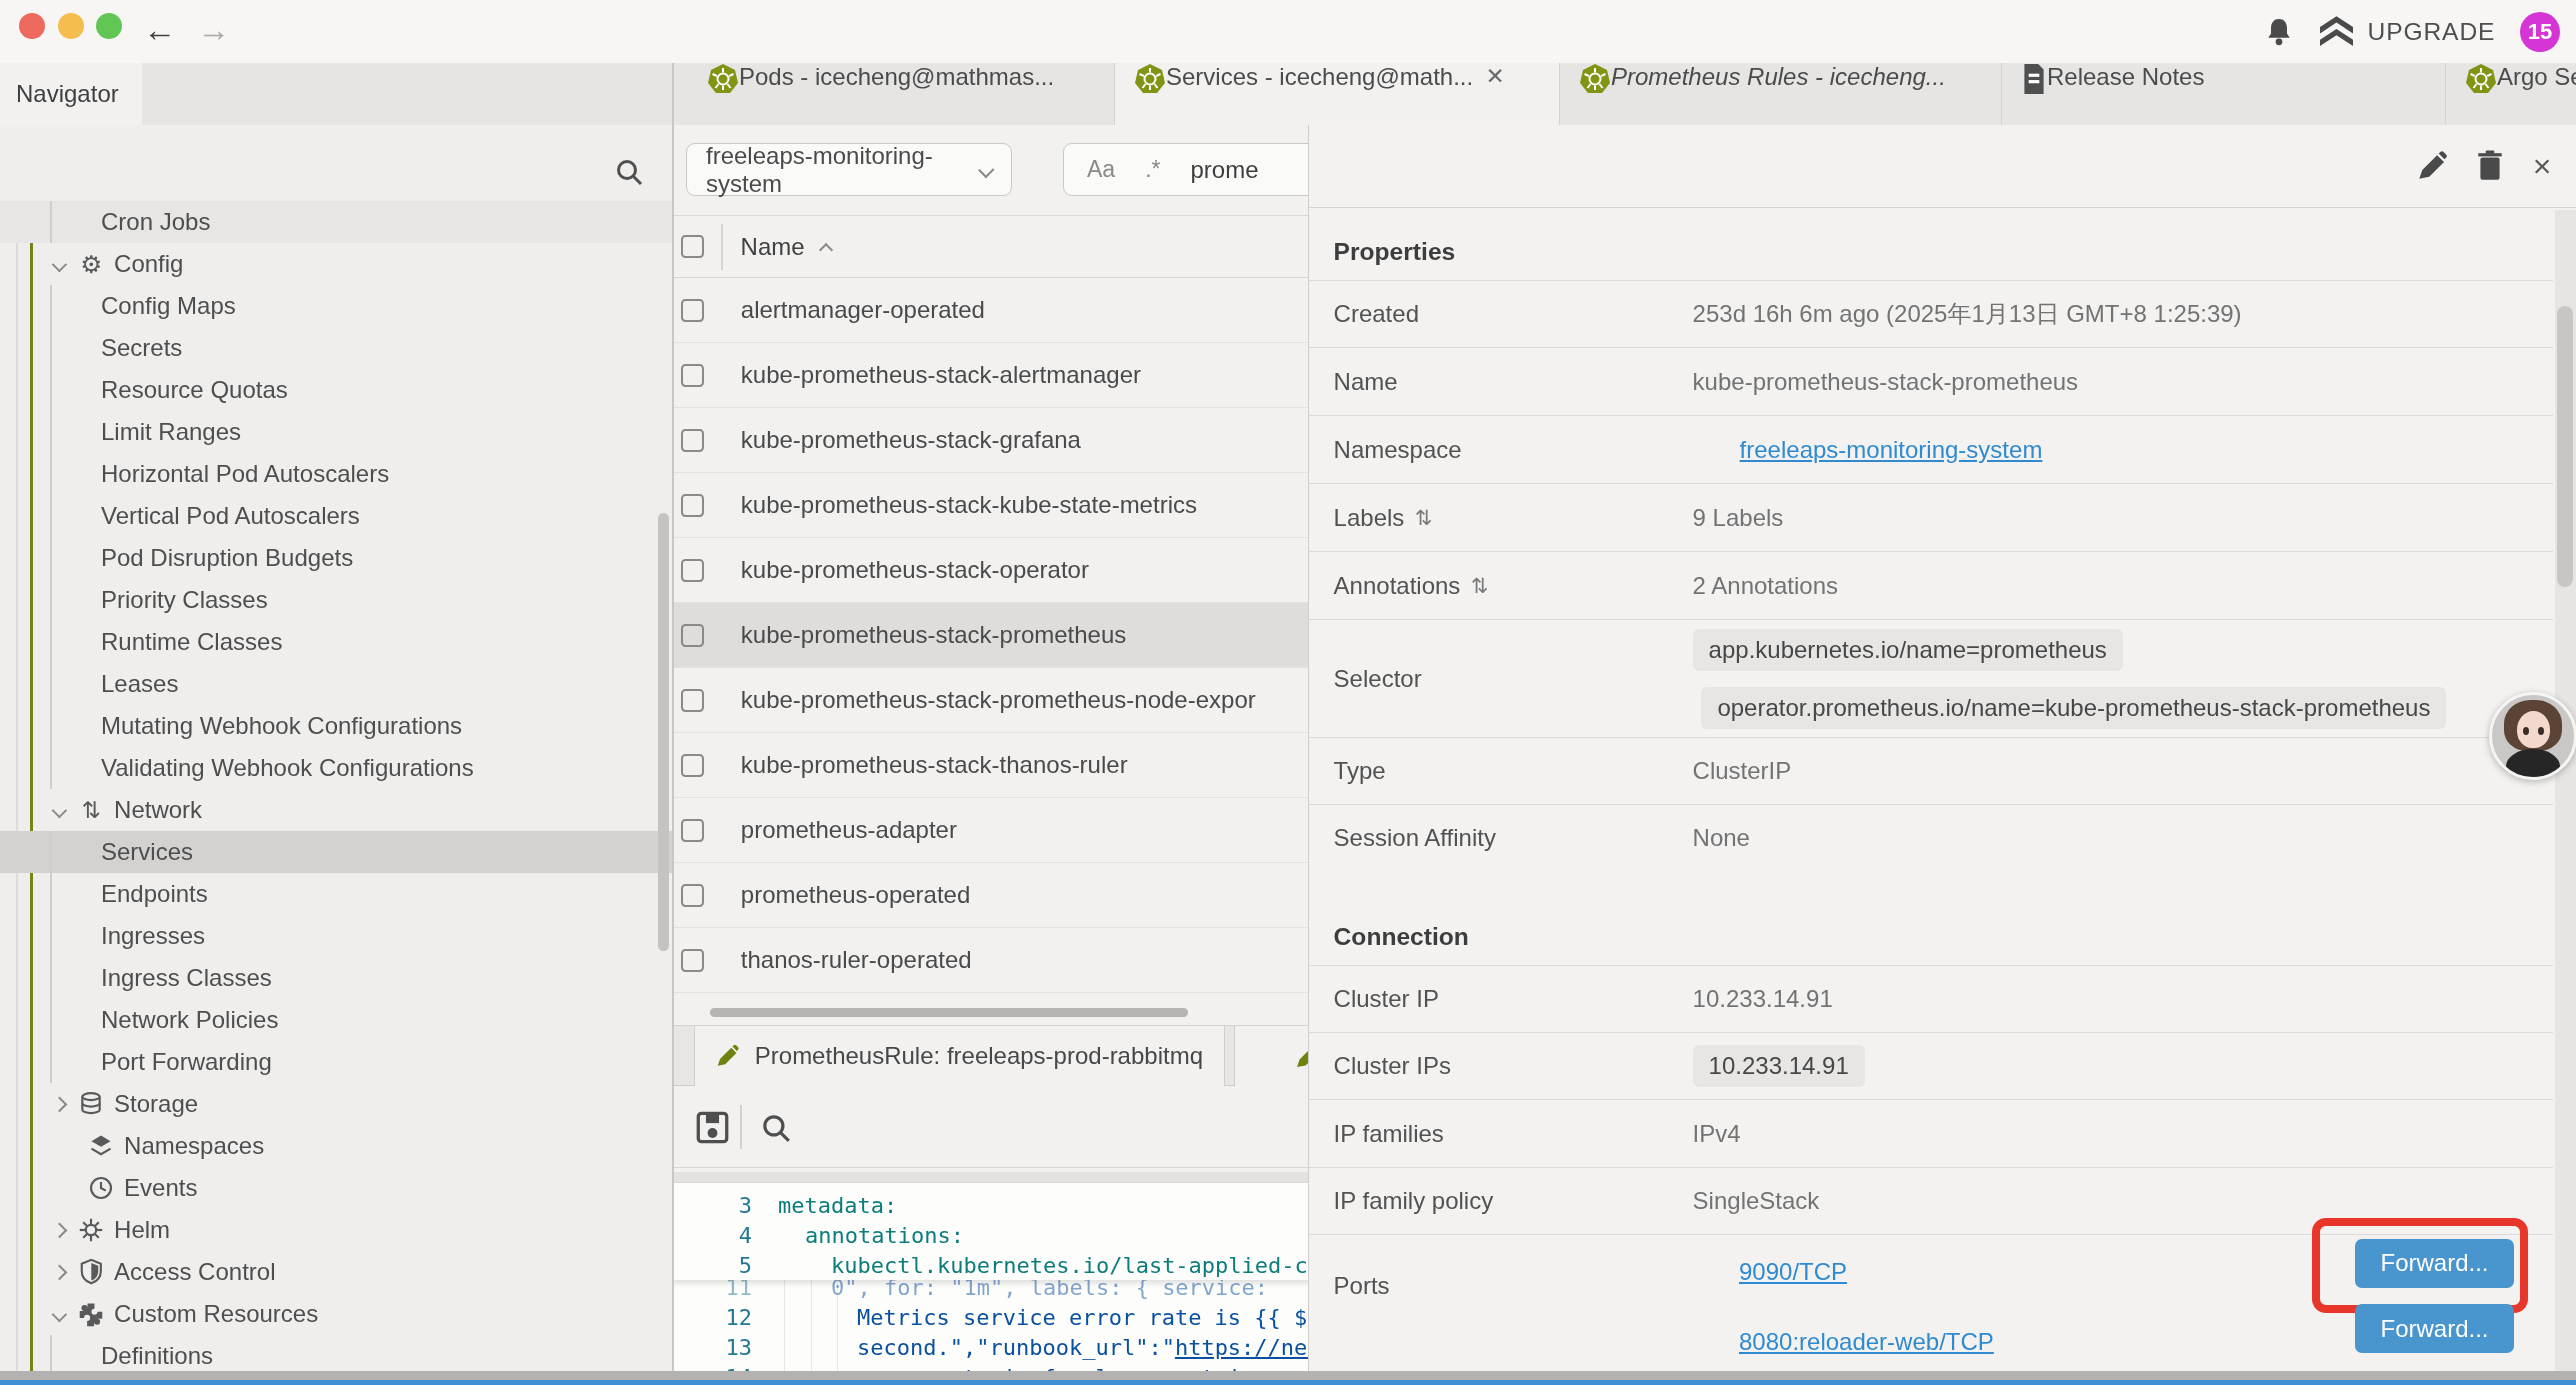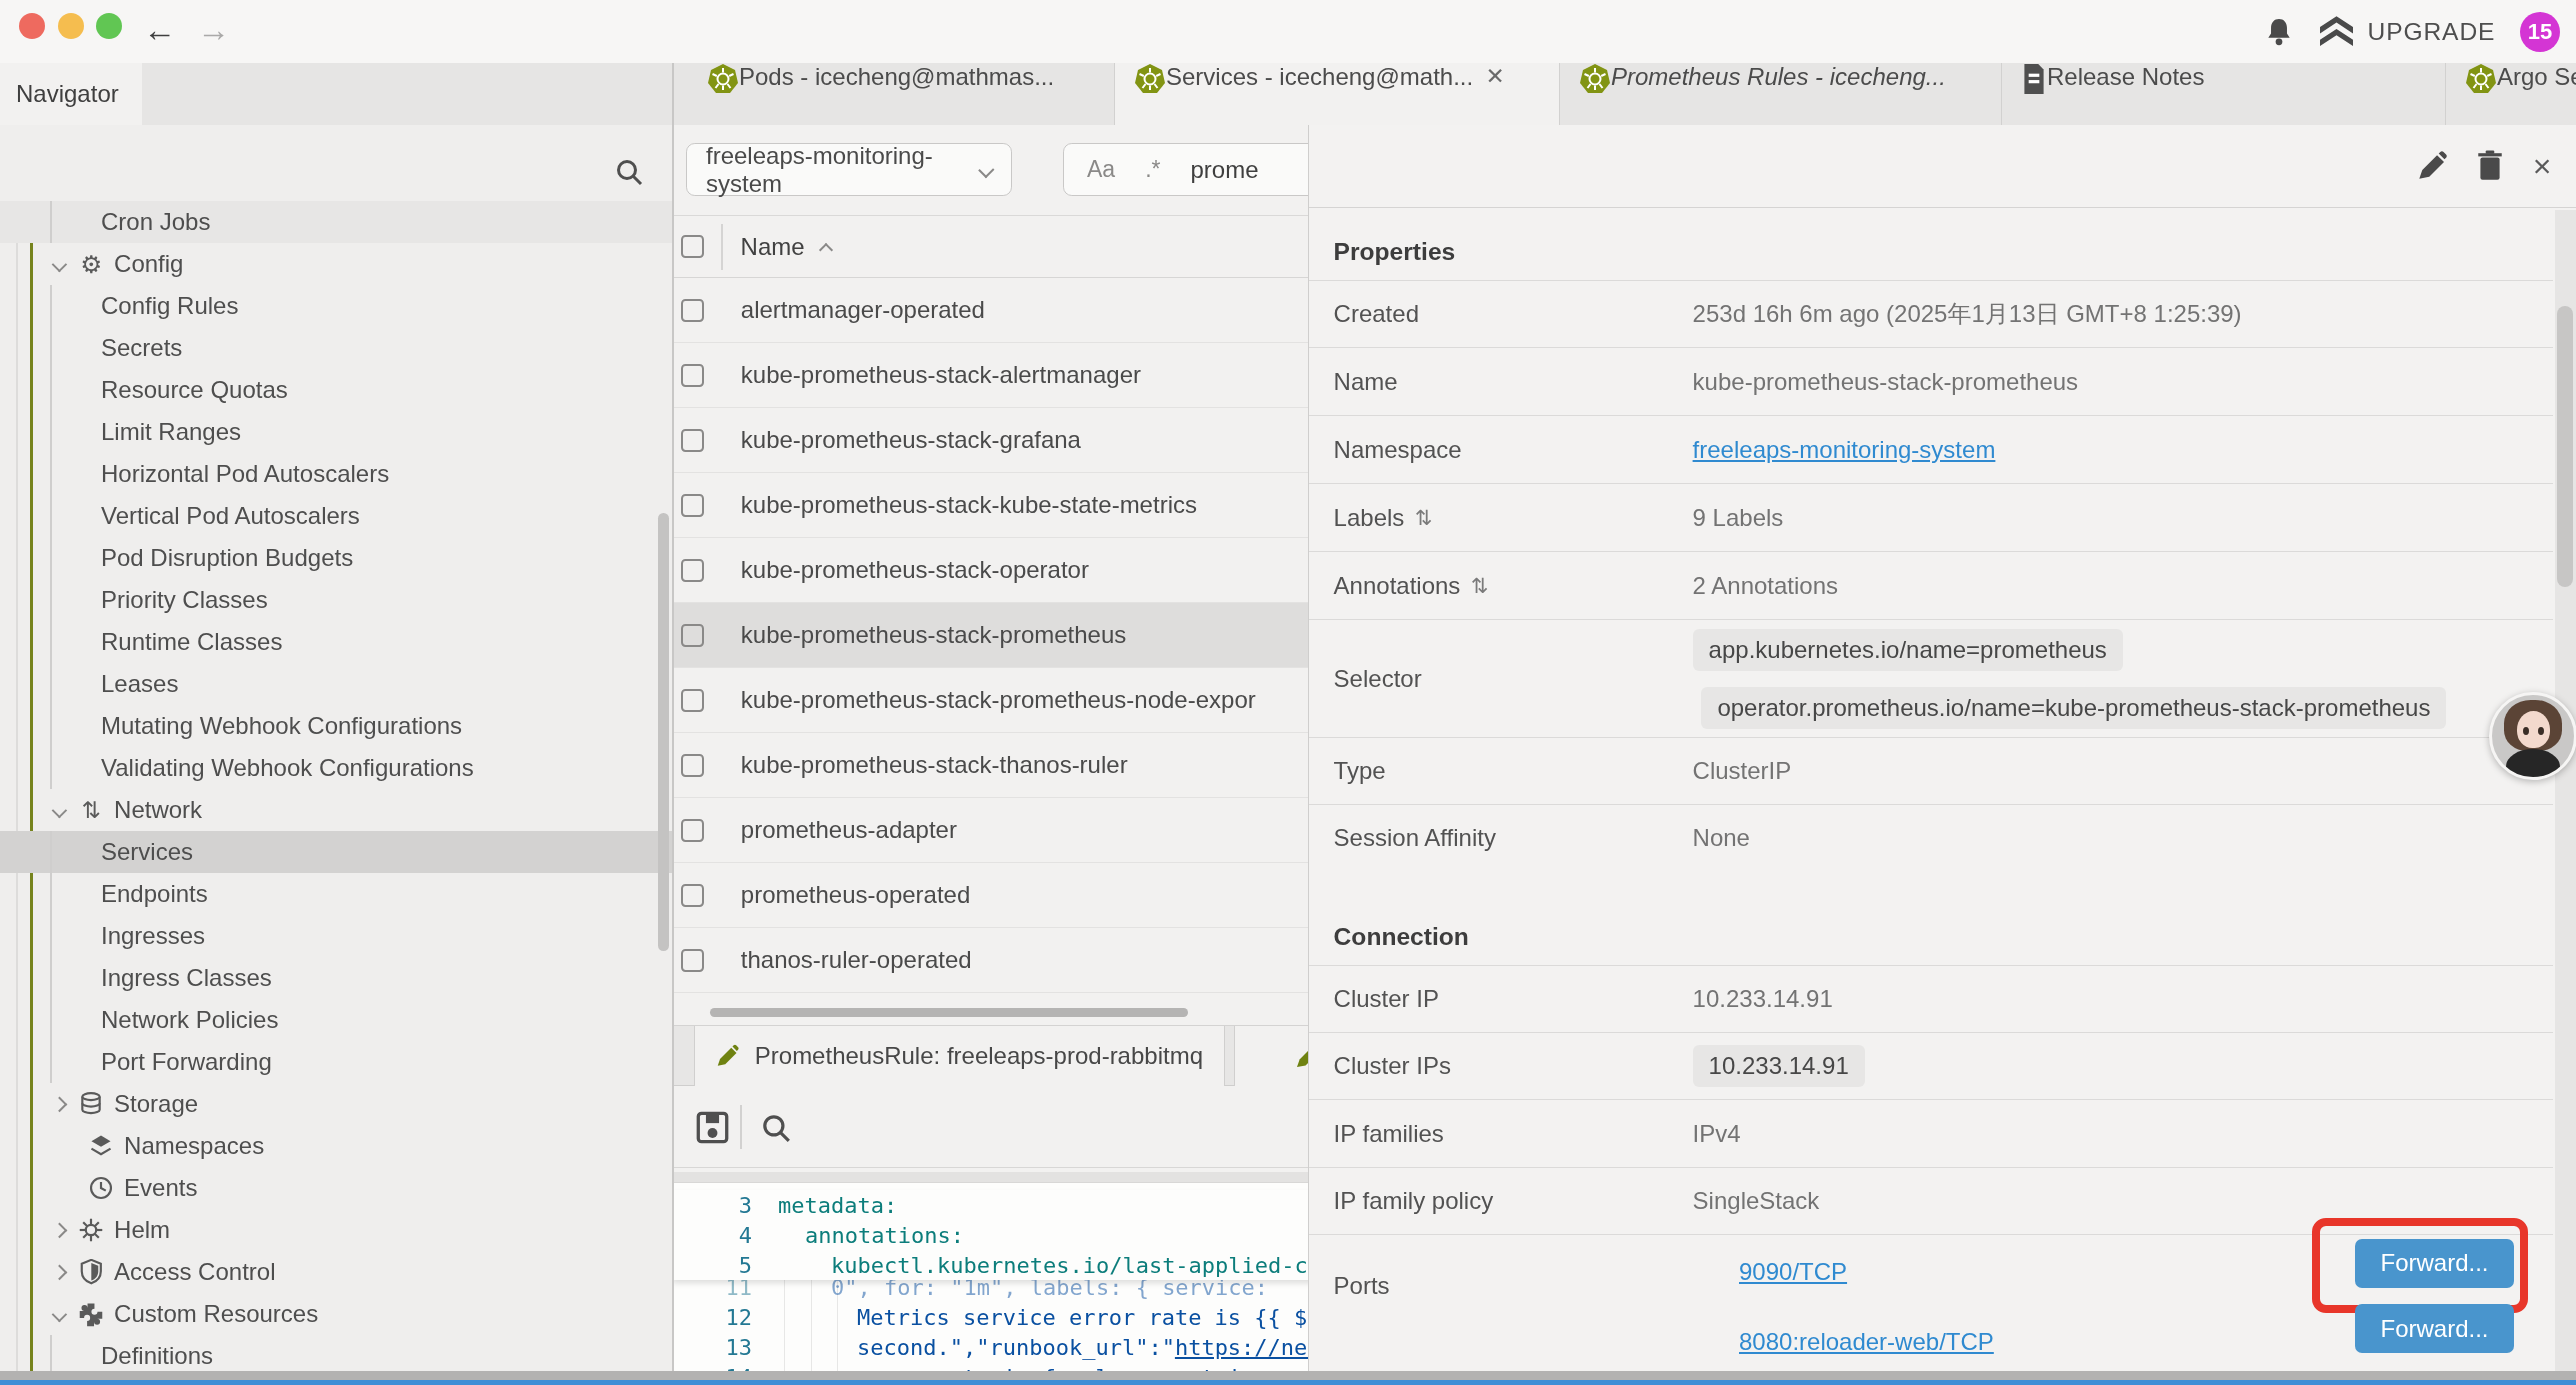--- a/index.html
+++ b/index.html
@@ -251,21 +251,21 @@
             <span class="chevbox">
               <span class="chev"></span>
             </span>
             <span class="gicon">
               <span style="font-family:'DejaVu Sans',sans-serif;">⚙</span>
             </span>
             <span>Config</span>
           </div>
           <div class="trow child">
             <span class="guide"></span>
-            <span>Config Rules</span>
+            <span>Config Maps</span>
           </div>
           <div class="trow child">
             <span class="guide"></span>
             <span>Secrets</span>
           </div>
           <div class="trow child">
             <span class="guide"></span>
             <span>Resource Quotas</span>
           </div>
           <div class="trow child">
@@ -584,21 +584,21 @@
       <div class="pheading">Properties</div>
 
       <div class="prow" style="height:67px;">
         <span class="plabel">Created</span>
         <span class="pvalue">253d 16h 6m ago (2025年1月13日 GMT+8 1:25:39)</span>
       </div>
       <div class="prow" style="height:68px;">
         <span class="plabel">Name</span>
         <span class="pvalue">kube-prometheus-stack-prometheus</span>
       </div>
-      <div class="prow" style="height:68px;">
+      <div class="prow" style="height:68px;gap:47px;">
         <span class="plabel">Namespace</span>
         <span class="pvalue link">freeleaps-monitoring-system</span>
       </div>
       <div class="prow" style="height:68px;">
         <span class="plabel">
             <span>Labels</span>
             <span class="sorticon">⇅</span>
           </span>
         <span class="pvalue">9 Labels</span>
       </div>

